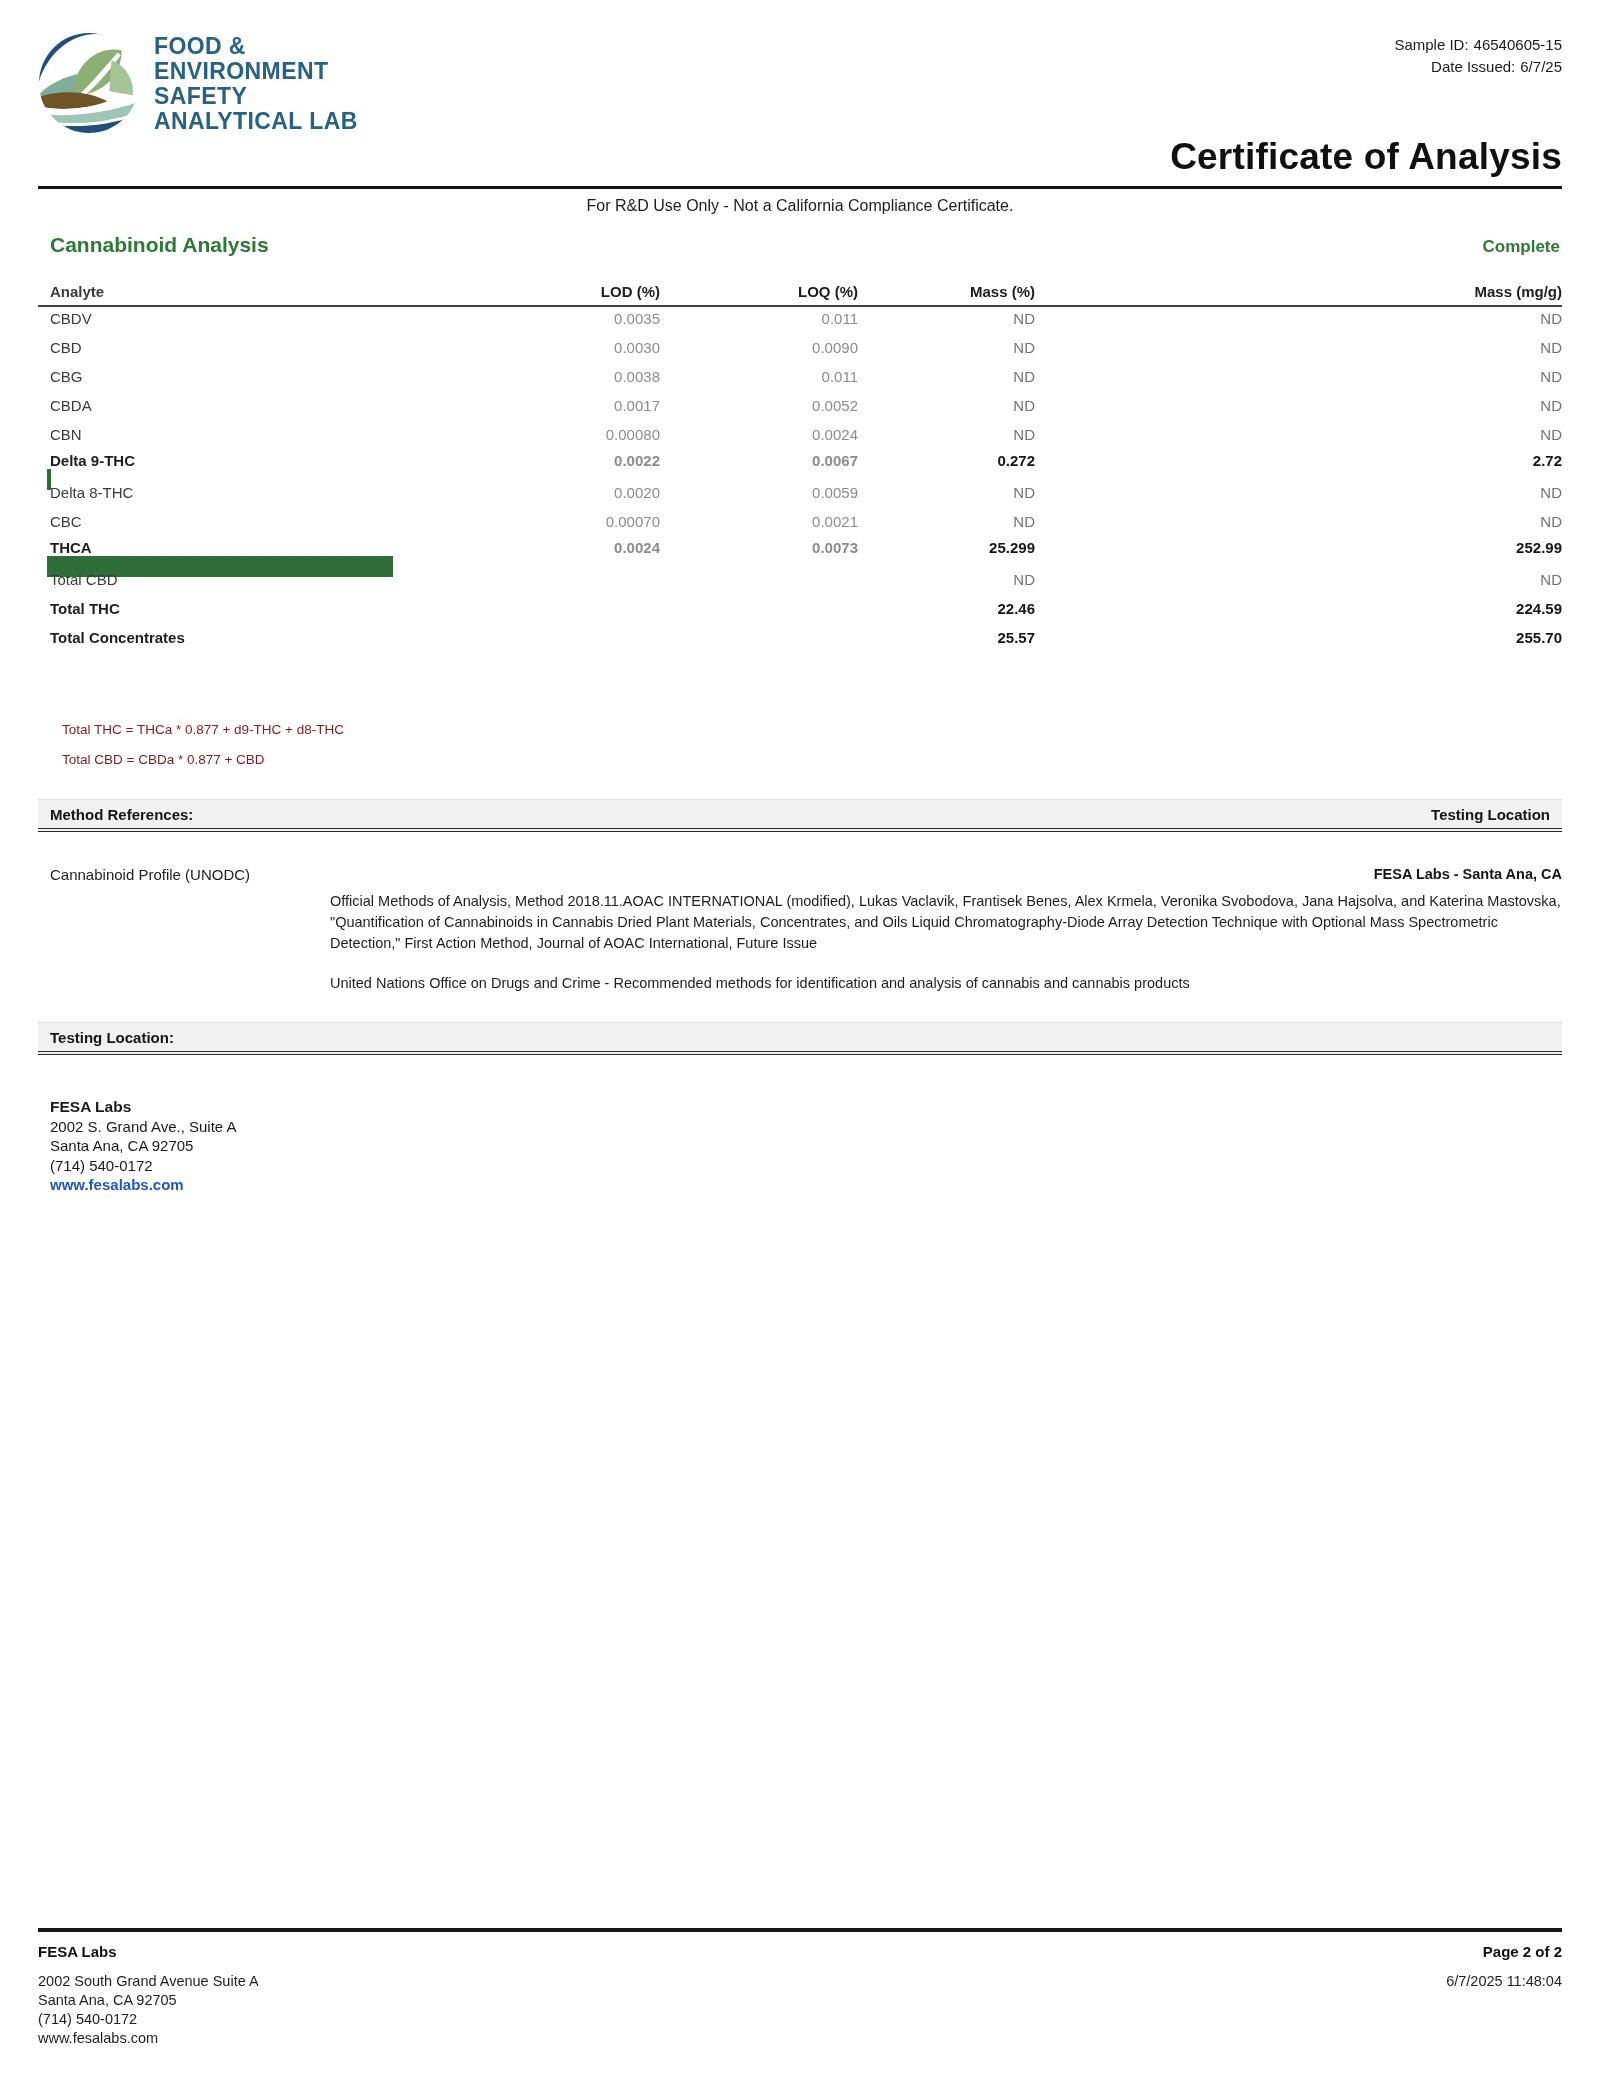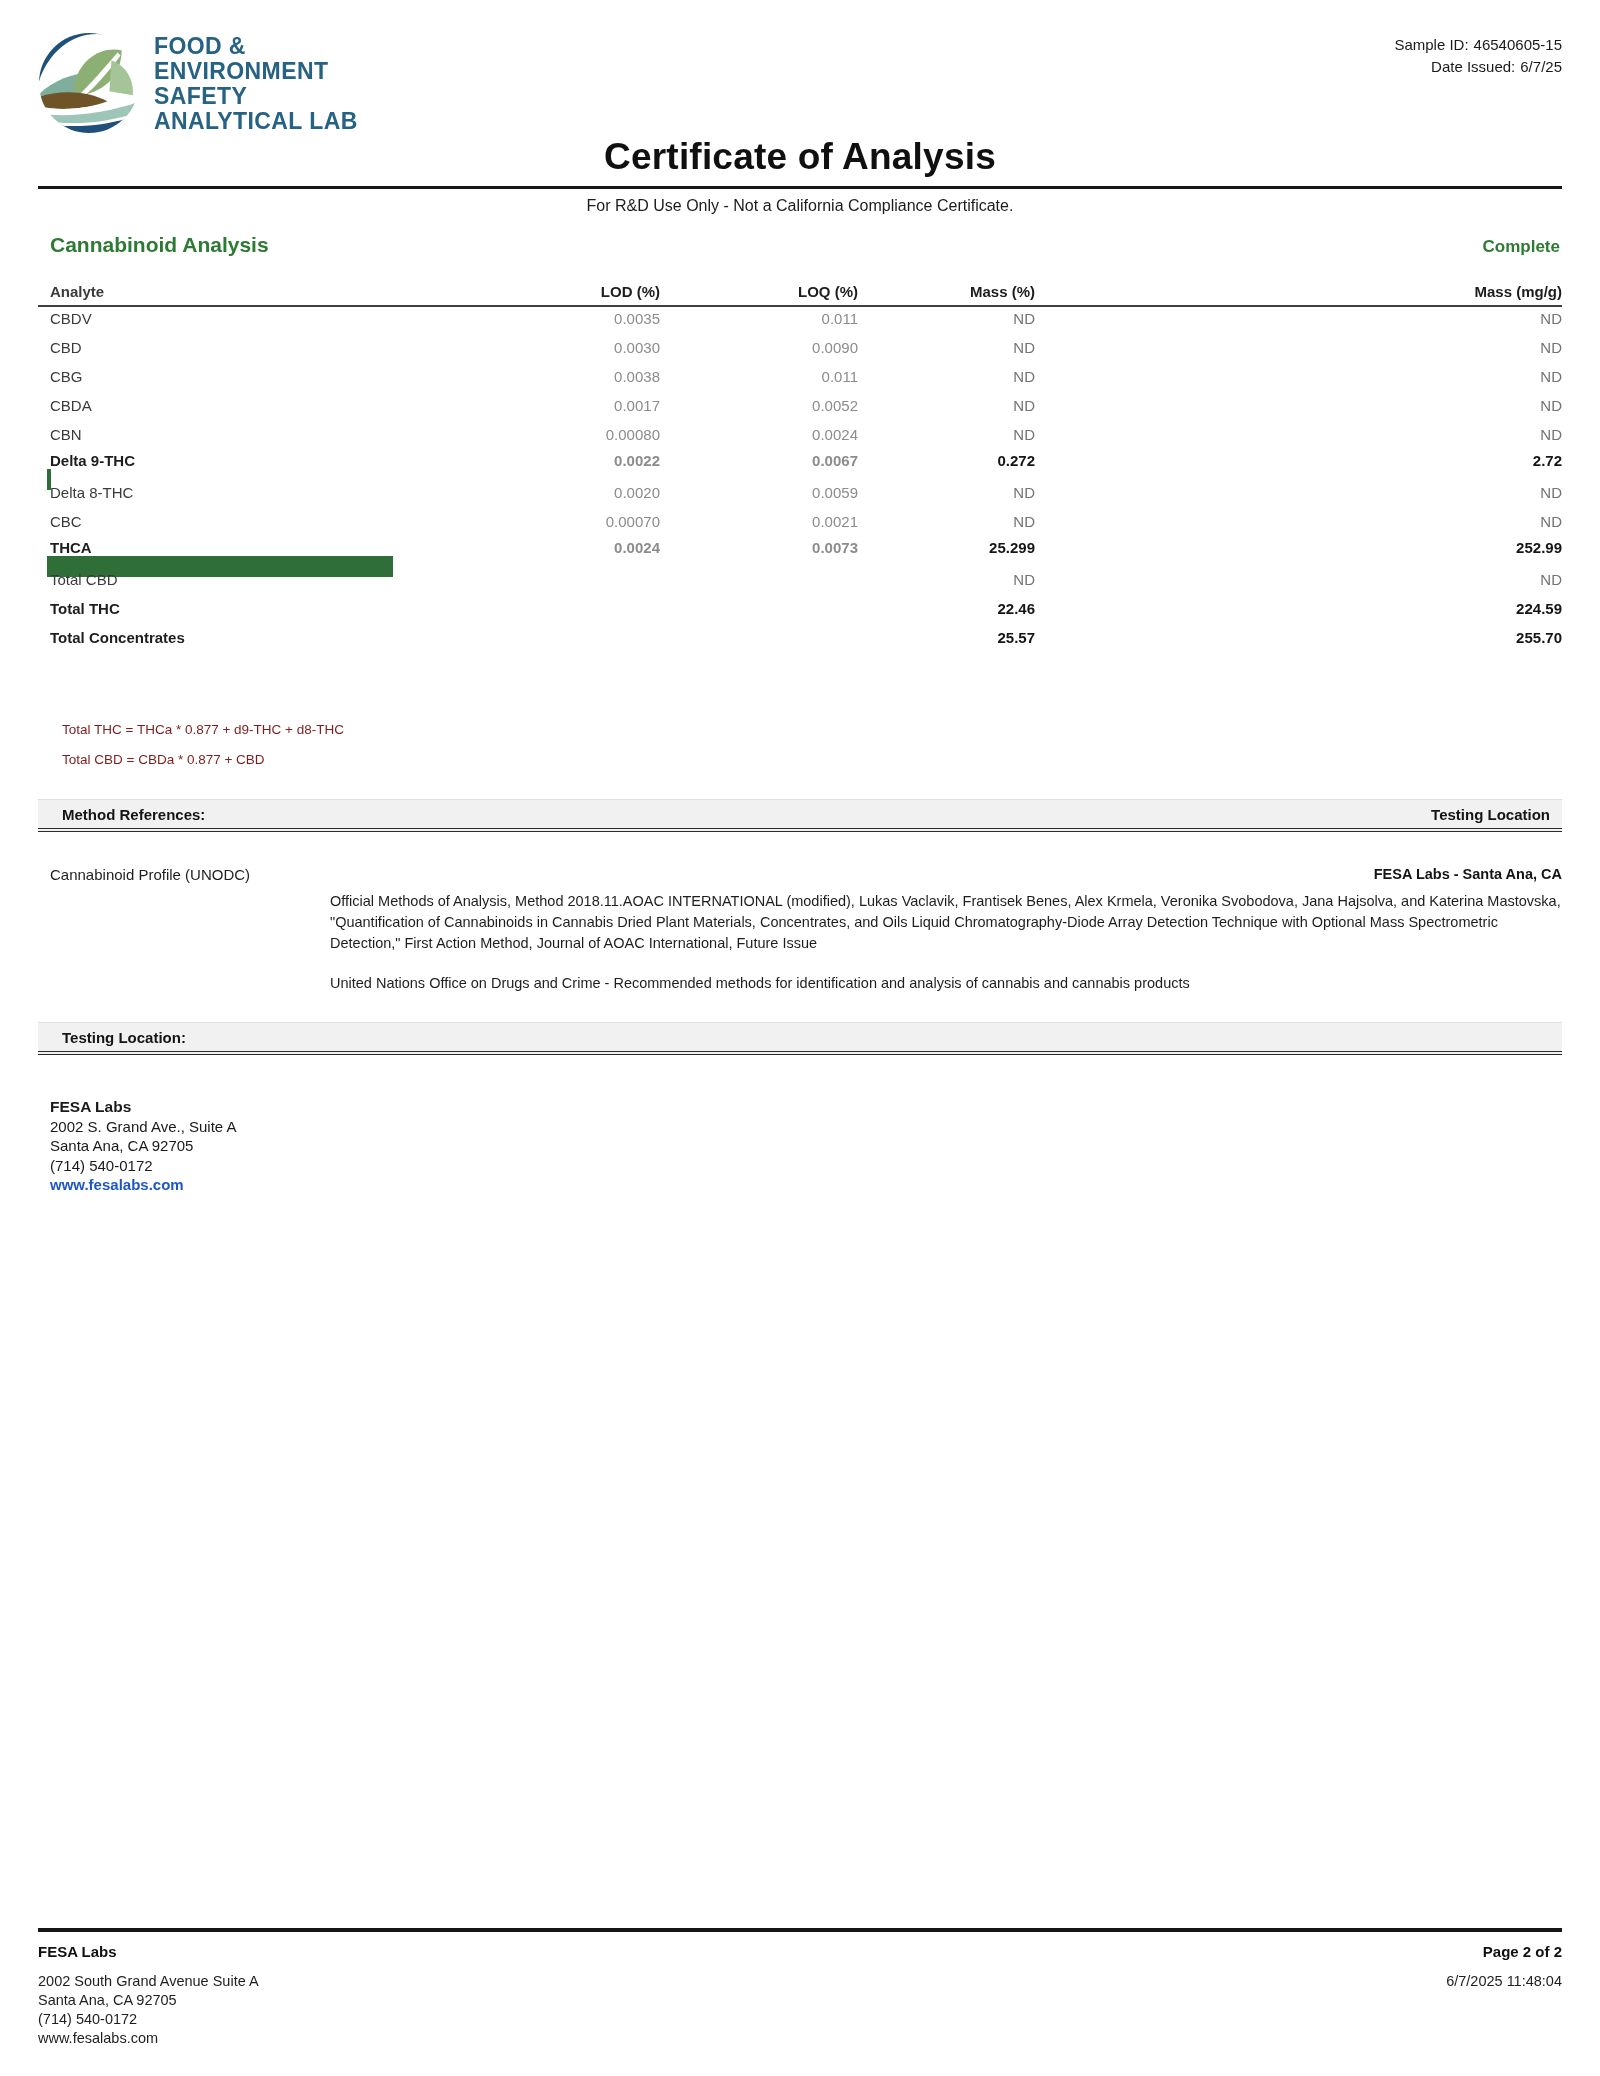--- a/index.html
+++ b/index.html
@@ -10,21 +10,21 @@
     padding:28px 38px 0 38px; overflow:hidden;
   }
 
   
   .header { position:relative; height:152px; }
   .logo-wrap { display:flex; align-items:flex-end; gap:14px; width:420px; }
   .logo-svg { width:102px; height:102px; flex:0 0 auto; }
   .logo-text { color:#266284; font-weight:bold; font-size:23px; line-height:25px; letter-spacing:.4px; padding-top:6px; }
   .ids { position:absolute; top:6px; right:0; text-align:right; font-size:15px; line-height:22px; color:#1a1a1a; }
   .ids .id-line { display:flex; justify-content:flex-end; gap:5px; }
-  .doc-title { position:absolute; left:0; right:0; bottom:2px; text-align:center; font-size:37px; font-weight:bold; color:#101010; letter-spacing:.2px; }
+  .doc-title { position:absolute; left:0; right:0; bottom:2px; text-align:right; font-size:37px; font-weight:bold; color:#101010; letter-spacing:.2px; }
   .title-rule { border:none; border-top:3px solid #161616; margin-top:6px; }
   .subtitle { text-align:center; font-size:16px; margin-top:8px; color:#1c1c1c; }
 
   
   .section-head { display:flex; justify-content:space-between; align-items:baseline; margin-top:18px; padding:0 2px 0 12px; }
   .section-title { color:#2d7a33; font-size:21px; font-weight:bold; }
   .status-complete { color:#2d7a33; font-size:17px; font-weight:bold;text-align:right; }
 
   
   .ctable { margin-top:24px; }
@@ -37,21 +37,21 @@
   .trow.bold .analyte { font-weight:bold; color:#1d1d1d; }
   .trow.bold .num { font-weight:bold; }
   .trow.bold .dark { color:#151515; }
   .barcell { height:100%; display:flex; align-items:center; padding-left:9px; }
   .bar { height:21px; }
 
   
   .formulas { margin:60px 0 0 24px; font-size:13.5px; line-height:30px; color:#7f1d1d; }
 
   
-  .gray-bar { margin-top:24px; background:#f1f1f1; border-top:1px solid #e0e0e0; border-bottom:4px double #2b2b2b; padding:6px 12px 5px 24px; display:flex; justify-content:space-between; font-size:15px; font-weight:bold; color:#141414; }
+  .gray-bar { margin-top:24px; background:#f1f1f1; border-top:1px solid #e0e0e0; border-bottom:4px double #2b2b2b; padding:6px 12px 5px 12px; display:flex; justify-content:space-between; font-size:15px; font-weight:bold; color:#141414; }
 
   
   .method-grid { display:grid; grid-template-columns:280px 1fr; margin-top:34px; padding-left:12px; }
   .method-name { font-size:15px; color:#1e1e1e; }
   .method-loc { text-align:right; font-weight:bold; font-size:14.5px; color:#141414; margin-bottom:9px; }
   .method-para { font-size:14.5px; line-height:21px; color:#1e1e1e; }
   .method-para.second { margin-top:19px; }
 
   
   .tl-bar { margin-top:28px; }

